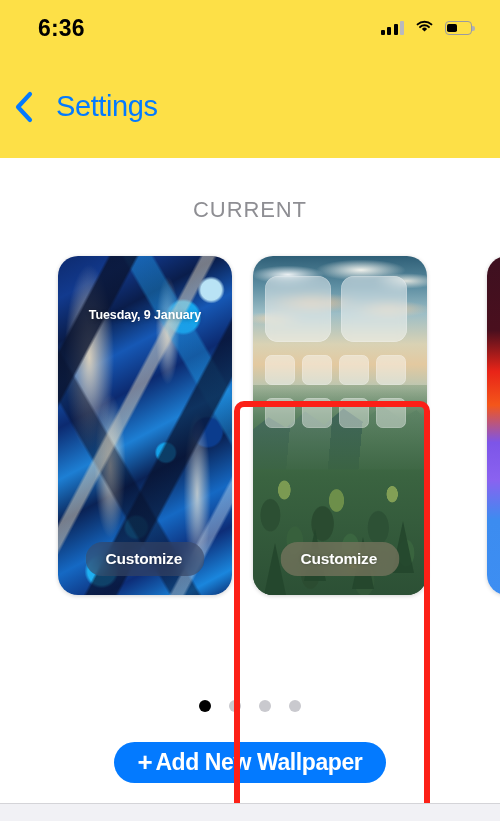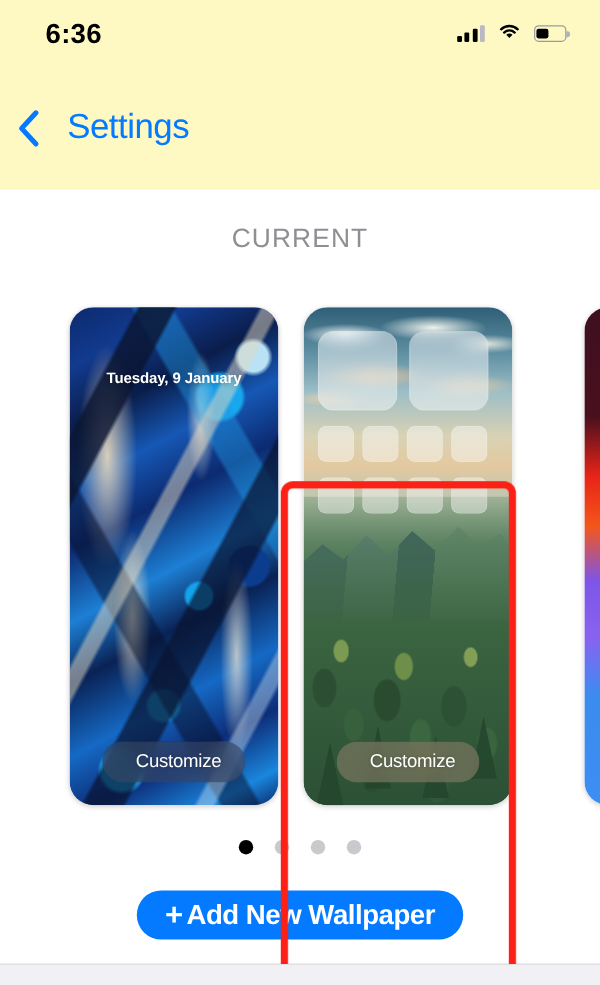--- a/index.html
+++ b/index.html
@@ -8,21 +8,21 @@
     font-family:"Liberation Sans", sans-serif;
     background:#ffffff;
     overflow:hidden;
     -webkit-font-smoothing:antialiased;
   }
   .phone{ position:relative; width:500px; height:821px; background:#fff; }
 
   
   .header-zone{
     position:absolute; top:0; left:0; width:500px; height:181px;
-    background:#fef9c3;
+    background:#fde047;
     border-bottom:2px solid #000000;
   }
   .status-bar{
     position:absolute; top:0; left:0; width:500px; height:56px;
     display:flex; align-items:center; justify-content:space-between;
     padding:0 28px 0 38px;
   }
   .status-time{
     font-size:23px; font-weight:bold; color:#000; letter-spacing:.2px;
   }
@@ -59,30 +59,30 @@
     font-size:29px; font-weight:bold; color:#000; margin-left:31px; letter-spacing:-.4px;
   }
 
   
   .content{
     position:absolute; top:158px; left:0; width:500px; height:645px;
     background:#ffffff; overflow:hidden;
   }
   .section-label{
     text-align:center; color:#8e8e93; font-size:22px; letter-spacing:.9px;
-    font-weight:400; padding-top:28px;
+    font-weight:400; padding-top:28px;margin-top:11px;
   }
 
   
   .carousel{
     position:absolute; top:98px; left:0; width:500px; height:412px;
   }
   .card{
     position:absolute; top:0; border-radius:20px; overflow:hidden;
-    width:174px; height:415px; cursor:pointer;
+    width:174px; height:339px; cursor:pointer;
     box-shadow:0 1px 4px rgba(0,0,0,.18);
   }
   .card.c1{ left:58px; }
   .card.c2{ left:253px; }
   .card.c3{ left:487px; width:60px; }
 
   
   .marble{
     position:absolute; inset:0;
     background:
@@ -195,21 +195,21 @@
     position:absolute; inset:0;
     background:linear-gradient(180deg,
       #3d1020 0%, #4a0f1e 22%, #e82418 34%, #f4561a 44%,
       #7d55e8 55%, #8a62f0 66%, #3c8cf0 78%, #3d8ef2 100%);
   }
 
   
   .customize{
     position:absolute; bottom:19px; left:50%; transform:translateX(-50%);
     min-width:119px; padding:8px 20px; border-radius:22px;
-    font-size:15.5px; font-weight:normal; color:#fff; text-align:right;
+    font-size:15.5px; font-weight:bold; color:#fff; text-align:left;
     white-space:nowrap; cursor:pointer; letter-spacing:-.2px;
     text-shadow:0 0 3px rgba(0,0,0,.25);
   }
   .customize.light{ background:rgba(60,70,96,.58); backdrop-filter:blur(9px); }
   .customize.warm { background:rgba(122,118,96,.72); backdrop-filter:blur(9px); }
 
   
   .highlight{
     position:absolute; left:234px; top:243px; width:196px; height:435px;
     border:6px solid #fc2017; border-radius:10px; pointer-events:none; z-index:9;

